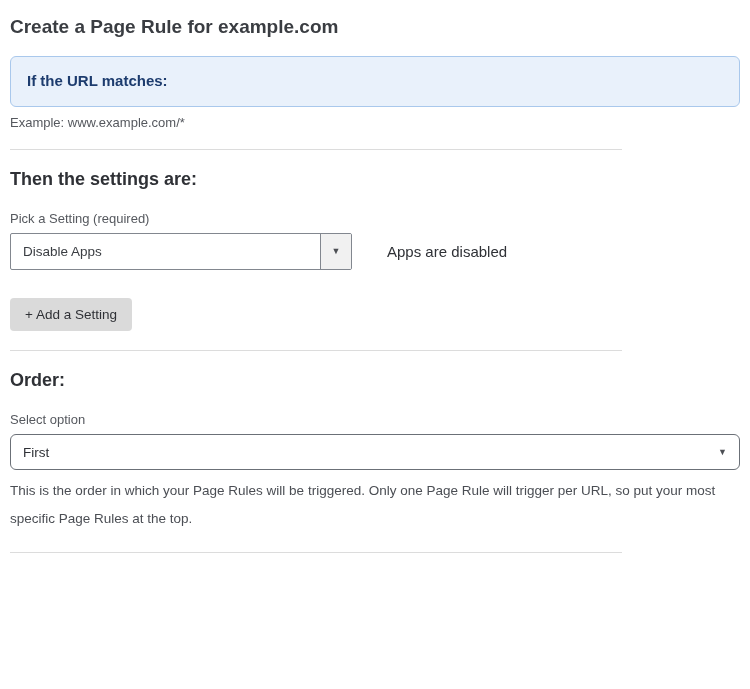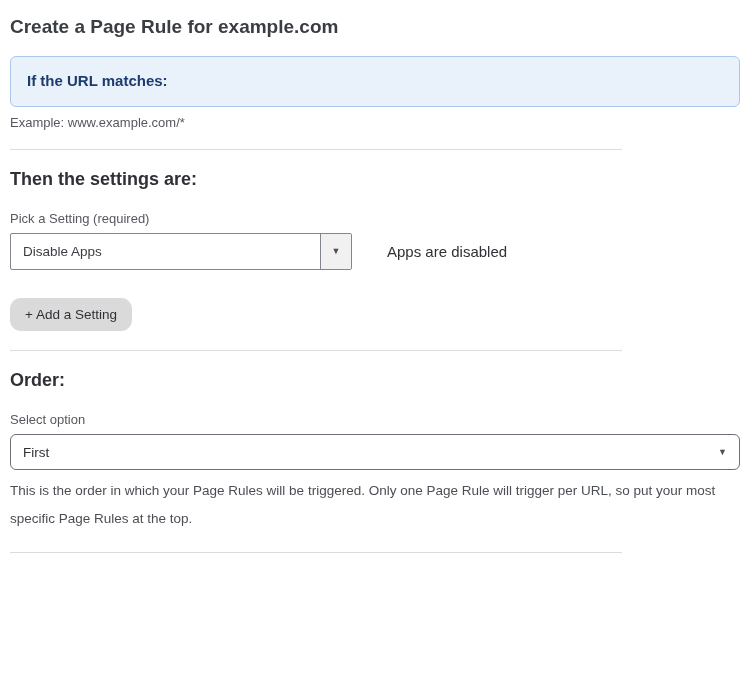--- a/index.html
+++ b/index.html
@@ -110,21 +110,21 @@
   }
   .setting-status {
     font-size: 15px;
     color: #2f3136;
     margin-left: 35px;
   }
   .add-setting-button {
     margin-top: 28px;
     background: #dadada;
     border: none;
-    border-radius: 11px;
+    border-radius: 4px;
     padding: 9px 15px;
     font-size: 13.5px;
     color: #2f3136;
     font-family: "Liberation Sans", sans-serif;
     cursor: pointer;
   }
   .wide-select {
     width: 730px;
     height: 36px;
     border: 1px solid #6b7077;

